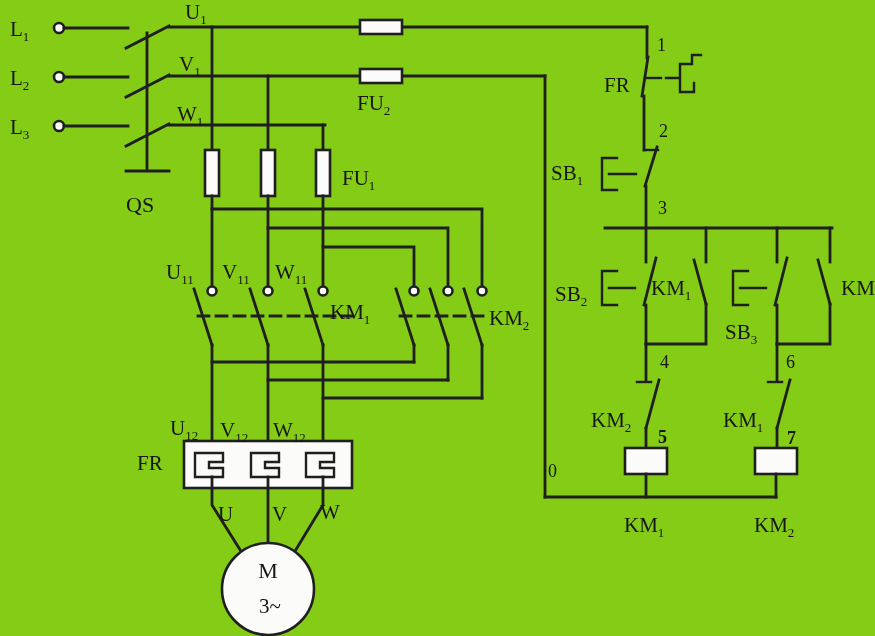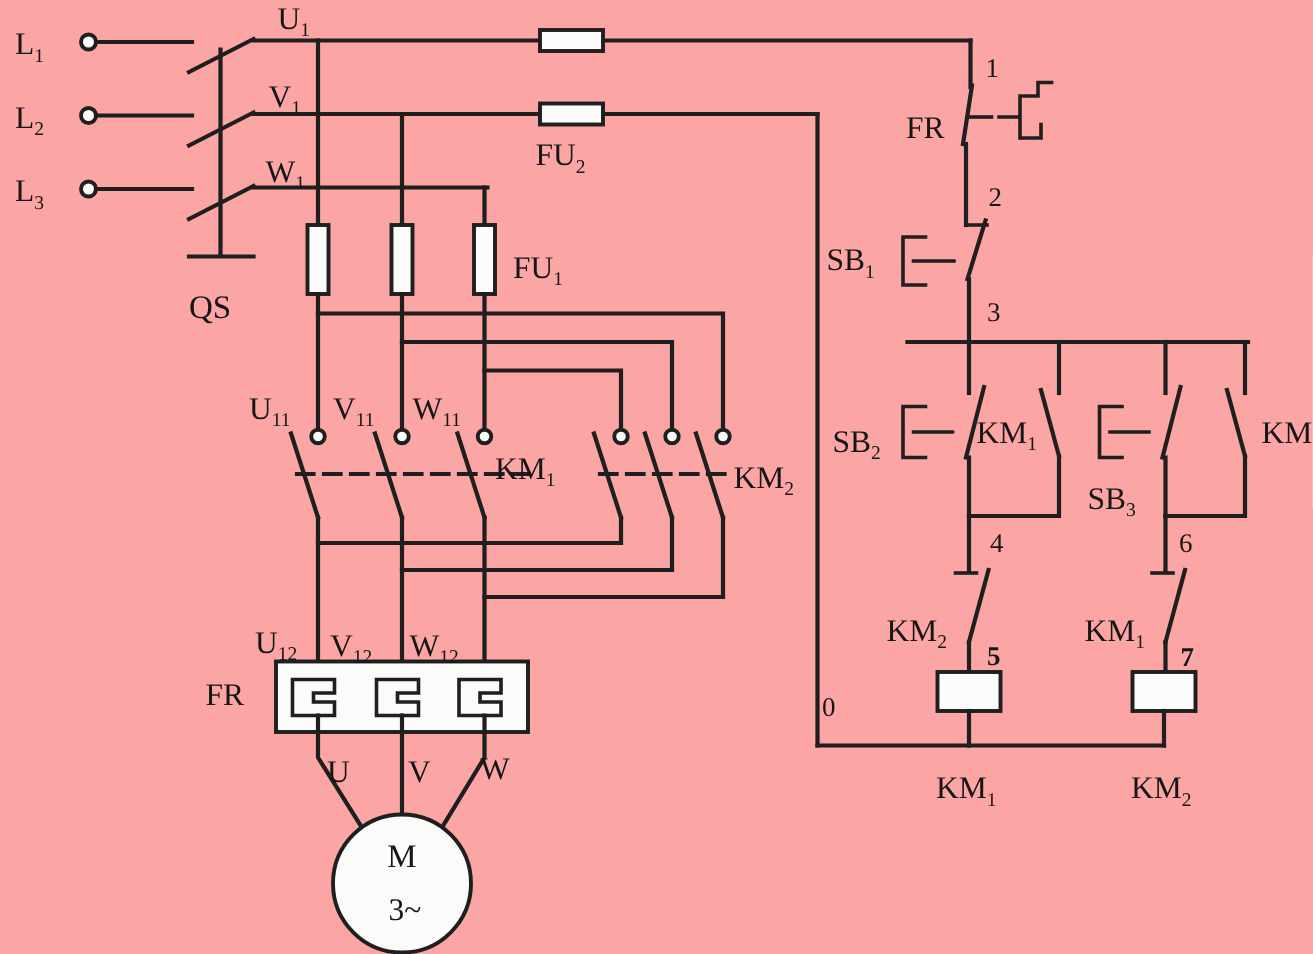--- a/index.html
+++ b/index.html
@@ -1,17 +1,17 @@
 <!DOCTYPE html>
 <html><head>
 <meta charset="utf-8">
 <style>
   html,body{margin:0;padding:0;}
   body{background:#e8e8e8;font-family:"Liberation Serif","DejaVu Serif",serif;}
-  .canvas{position:relative;width:875px;height:636px;background:#fca5a5;overflow:hidden;}
+  .canvas{position:relative;width:875px;height:636px;background:#84cc16;overflow:hidden;}
   svg{display:block;}
   .w{fill:none;stroke:#1f1f1f;stroke-width:2.8;stroke-linecap:square;stroke-linejoin:miter;}
   .thin{stroke-width:2.4;}
   .dash{stroke-dasharray:11 7;}
   .comp{fill:#fbfbfa;stroke:#1f1f1f;stroke-width:2.6;}
   .term{fill:#fbfbfa;stroke:#1f1f1f;stroke-width:2.6;}
   text{font-family:"Liberation Serif","DejaVu Serif",serif;fill:#161616;font-size:21px;}
   .sub{font-size:13px;}
   .node{font-size:18px;}
   .bold{font-weight:bold;}

